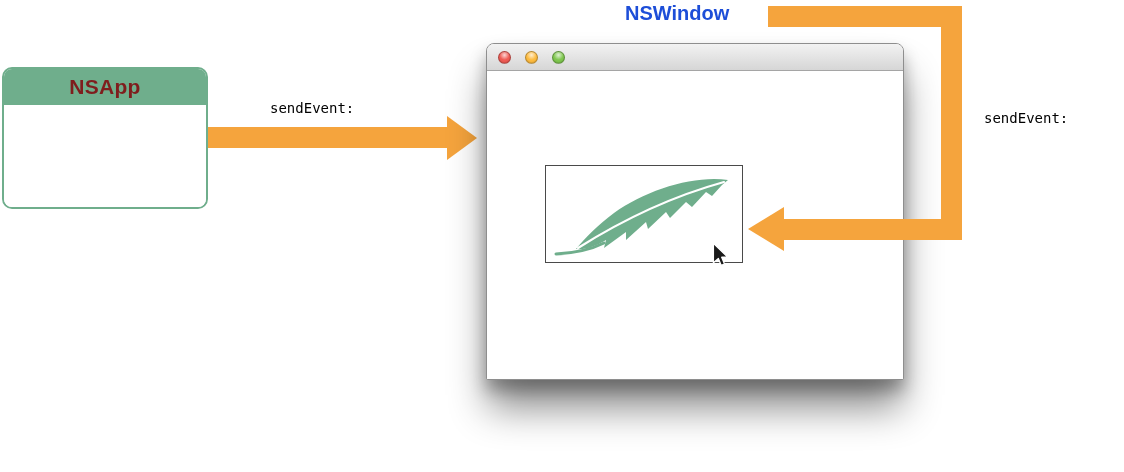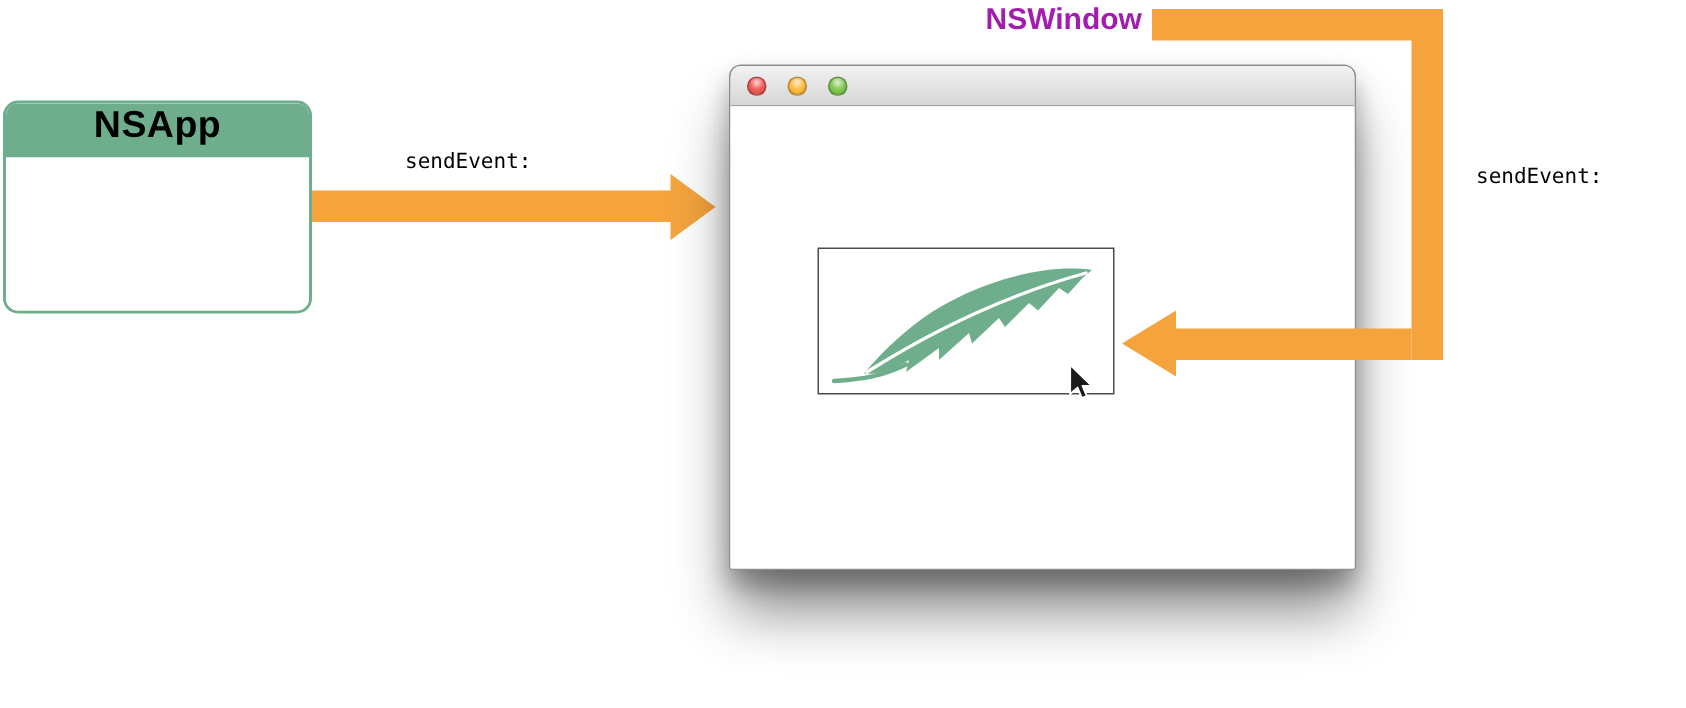--- a/index.html
+++ b/index.html
@@ -8,22 +8,22 @@
     font-family:"Liberation Sans",sans-serif;
   }
   
   .nsapp-box{
     position:absolute;left:2px;top:67px;width:206px;height:142px;
     border:2px solid var(--class-green,#6FAE8C);border-radius:10px;
     background:#fff;box-sizing:border-box;overflow:hidden;
   }
   .nsapp-header{
     height:36px;background:var(--class-green,#6FAE8C);
-    display:flex;align-items:flex-start;justify-content:center;
-    color:#000000;font-weight:bold;font-size:25px;letter-spacing:.3px;
+    display:flex;align-items:center;justify-content:center;
+    color:#7f1d1d;font-weight:bold;font-size:21px;letter-spacing:.3px;
   }
   .nsapp-body{height:104px;background:#fff;}
   
   .lbl-mono{
     position:absolute;font-family:"DejaVu Sans Mono","Liberation Mono",monospace;
     font-size:14px;color:#000;white-space:nowrap;
   }
   .lbl-send-left{left:270px;top:100px;}
   .arrow1-shaft{
     position:absolute;left:208px;top:127px;width:240px;height:21px;
@@ -61,23 +61,22 @@
     border:1px solid #4a4a4a;background:#fff;box-sizing:content-box;
   }
   .leaf-view svg{display:block;width:196px;height:96px;}
   .leaf-fill{fill:var(--leaf-green,#6FAE8C);}
   .leaf-vein{stroke:#fff;stroke-width:2.2;fill:none;stroke-linecap:round;}
   .leaf-stem{stroke:var(--leaf-green,#6FAE8C);stroke-width:3;fill:none;stroke-linecap:round;}
   
   .cursor{position:absolute;left:712px;top:242px;width:17px;height:26px;}
   
   .nswindow-label{
-    position:absolute;left:625px;top:2px;font-weight:bold;font-size:20px;color:#a21caf;
+    position:absolute;left:625px;top:2px;font-weight:bold;font-size:20px;color:#1d4ed8;
     white-space:nowrap;
-    margin-left:32px;
   }
   .elbow-top{
     position:absolute;left:768px;top:6px;width:194px;height:21px;
     background:var(--arrow-orange,#F5A43D);
   }
   .elbow-side{
     position:absolute;left:941px;top:6px;width:21px;height:234px;
     background:var(--arrow-orange,#F5A43D);
   }
   .elbow-bottom{

